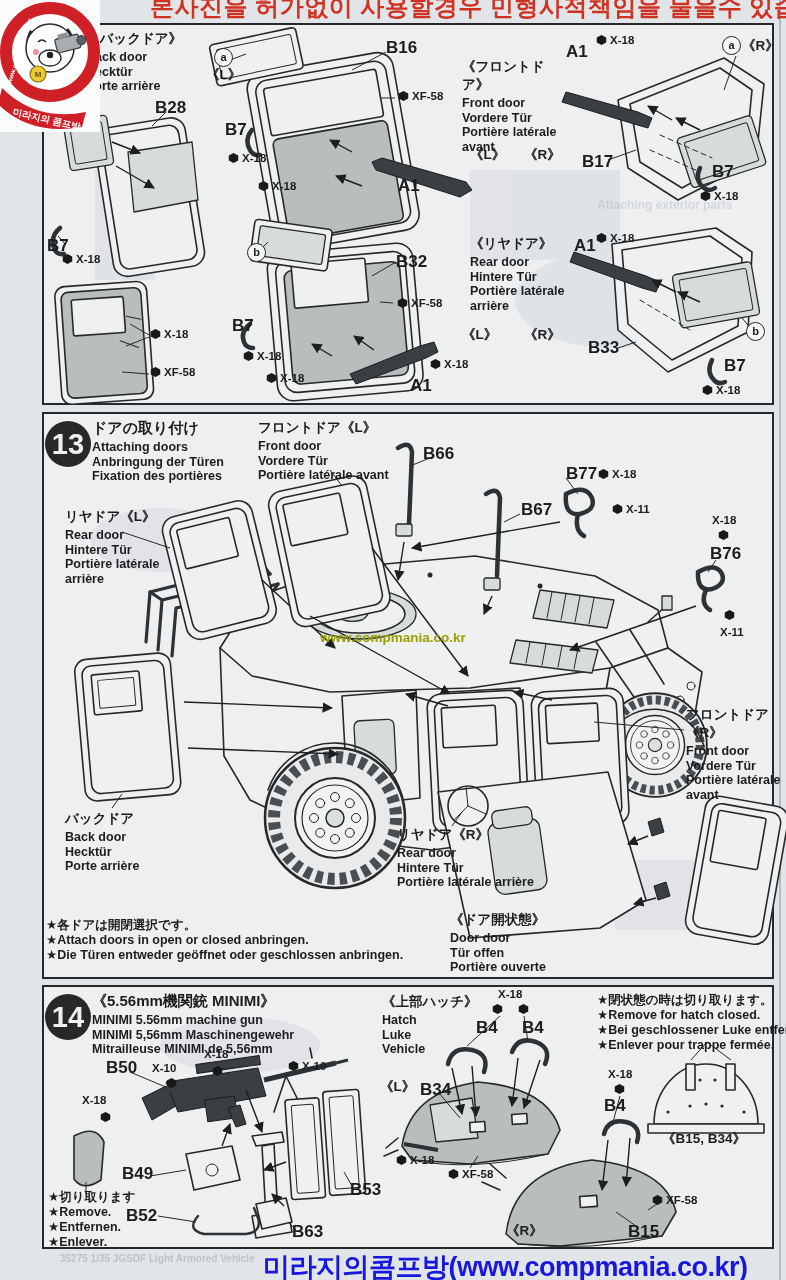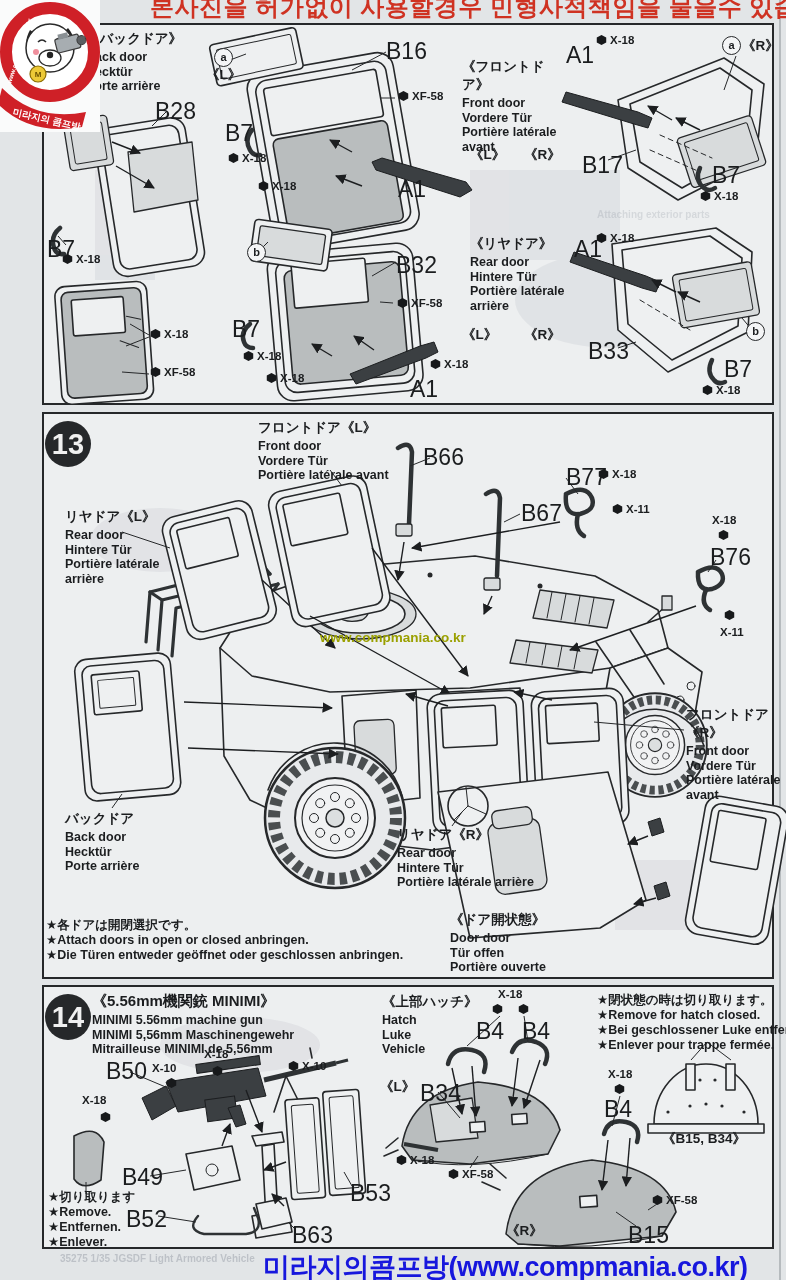--- a/index.html
+++ b/index.html
@@ -9,21 +9,21 @@
   #box1{left:42px;top:23px;width:728px;height:378px}
   #box2{left:42px;top:412px;width:728px;height:563px}
   #box3{left:42px;top:985px;width:728px;height:260px}
   #art{position:absolute;left:0;top:0;z-index:1}
   .banner{position:absolute;top:-9px;left:150px;font-size:24px;font-weight:700;color:#cf3222;
           white-space:nowrap;letter-spacing:.5px;z-index:3}
   .wm-center{position:absolute;left:320px;top:630px;font-size:13.5px;font-weight:700;color:#9aa000;z-index:2}
   .wm-bottom{position:absolute;left:263px;top:1249px;font-size:27px;font-weight:700;color:#1717dd;
              white-space:nowrap;z-index:3;letter-spacing:-.5px}
   .lbl{position:absolute;z-index:2;white-space:nowrap}
-  .part{font-weight:400;font-size:23px}
+  .part{font-weight:700;font-size:17px}
   .paint{font-weight:700;font-size:11.5px;display:flex;align-items:center;gap:3px;z-index:2;position:absolute}
   .dot{width:11px;height:10px;background:#17191b;flex:none;
        clip-path:polygon(50% 0,93% 25%,93% 75%,50% 100%,7% 75%,7% 25%)}
   .mlblock{position:absolute;z-index:2}
   .mlblock .jp{font-size:13.5px;font-weight:700;margin-bottom:2px}
   .mlblock .t{font-size:12.5px;font-weight:700;line-height:1.16}
   .w104{width:106px;white-space:normal}
   .lr{font-weight:700;font-size:13.5px}
   .badge{position:absolute;width:17px;height:17px;border:1.7px solid #26282a;border-radius:50%;
          background:#f4f5f6;font-size:11px;font-weight:700;text-align:center;line-height:17px;z-index:2}
@@ -377,21 +377,21 @@
         <circle cx="722" cy="1106" r="1.6" fill="#26282a"></circle>
       <circle cx="744" cy="1112" r="1.6" fill="#26282a"></circle>
         <circle cx="700" cy="1080" r="1.6" fill="#26282a"></circle>
       <circle cx="715" cy="1080" r="1.6" fill="#26282a"></circle>
     </g>
   </svg>
 
   <div class="banner">본사진을 허가없이 사용할경우 민형사적책임을 물을수 있습니다</div>
   <div class="wm-center">www.compmania.co.kr</div>
   <div class="wm-bottom">미라지의콤프방(www.compmania.co.kr)</div>
-  <div class="ghost-t" style="left:597px;top:209px;font-size:10px;opacity:.18">Attaching exterior parts</div>
+  <div class="ghost-t" style="left:597px;top:198px;font-size:12px;opacity:.18">Attaching exterior parts</div>
   <div class="ghost-t" style="left:60px;top:1253px;font-size:10px;opacity:.3">35275 1/35 JGSDF Light Armored Vehicle</div>
 
   <div class="mlblock w104" style="left:86px;top:30px">
     <div class="jp">《バックドア》</div>
     <div class="t">Back door</div>
     <div class="t">Hecktür</div>
     <div class="t">Porte arrière</div>
   </div>
   <div class="badge" style="left:66px;top:96px">c</div>
   <div class="lbl part" style="left:155px;top:98px">B28</div>
@@ -486,20 +486,26 @@
     </div>
   <div class="lbl part" style="left:588px;top:338px">B33</div>
   <div class="badge" style="left:746px;top:322px">b</div>
   <div class="lbl part" style="left:724px;top:356px">B7</div>
   <div class="paint" style="left:702px;top:384px">
       <span class="dot"></span>
       <span>X-18</span>
     </div>
 
   <div class="stepc" style="left:45px;top:421px">13</div>
+  <div class="mlblock titleblock" style="left:92px;top:419px">
+    <div class="jp">ドアの取り付け</div>
+    <div class="t">Attaching doors</div>
+    <div class="t">Anbringung der Türen</div>
+    <div class="t">Fixation des portières</div>
+  </div>
   <div class="mlblock" style="left:258px;top:419px">
     <div class="jp">フロントドア《L》</div>
     <div class="t">Front door</div>
     <div class="t">Vordere Tür</div>
     <div class="t">Portière latérale avant</div>
   </div>
   <div class="mlblock w104" style="left:65px;top:508px">
     <div class="jp">リヤドア《L》</div>
     <div class="t">Rear door</div>
     <div class="t">Hintere Tür</div>

